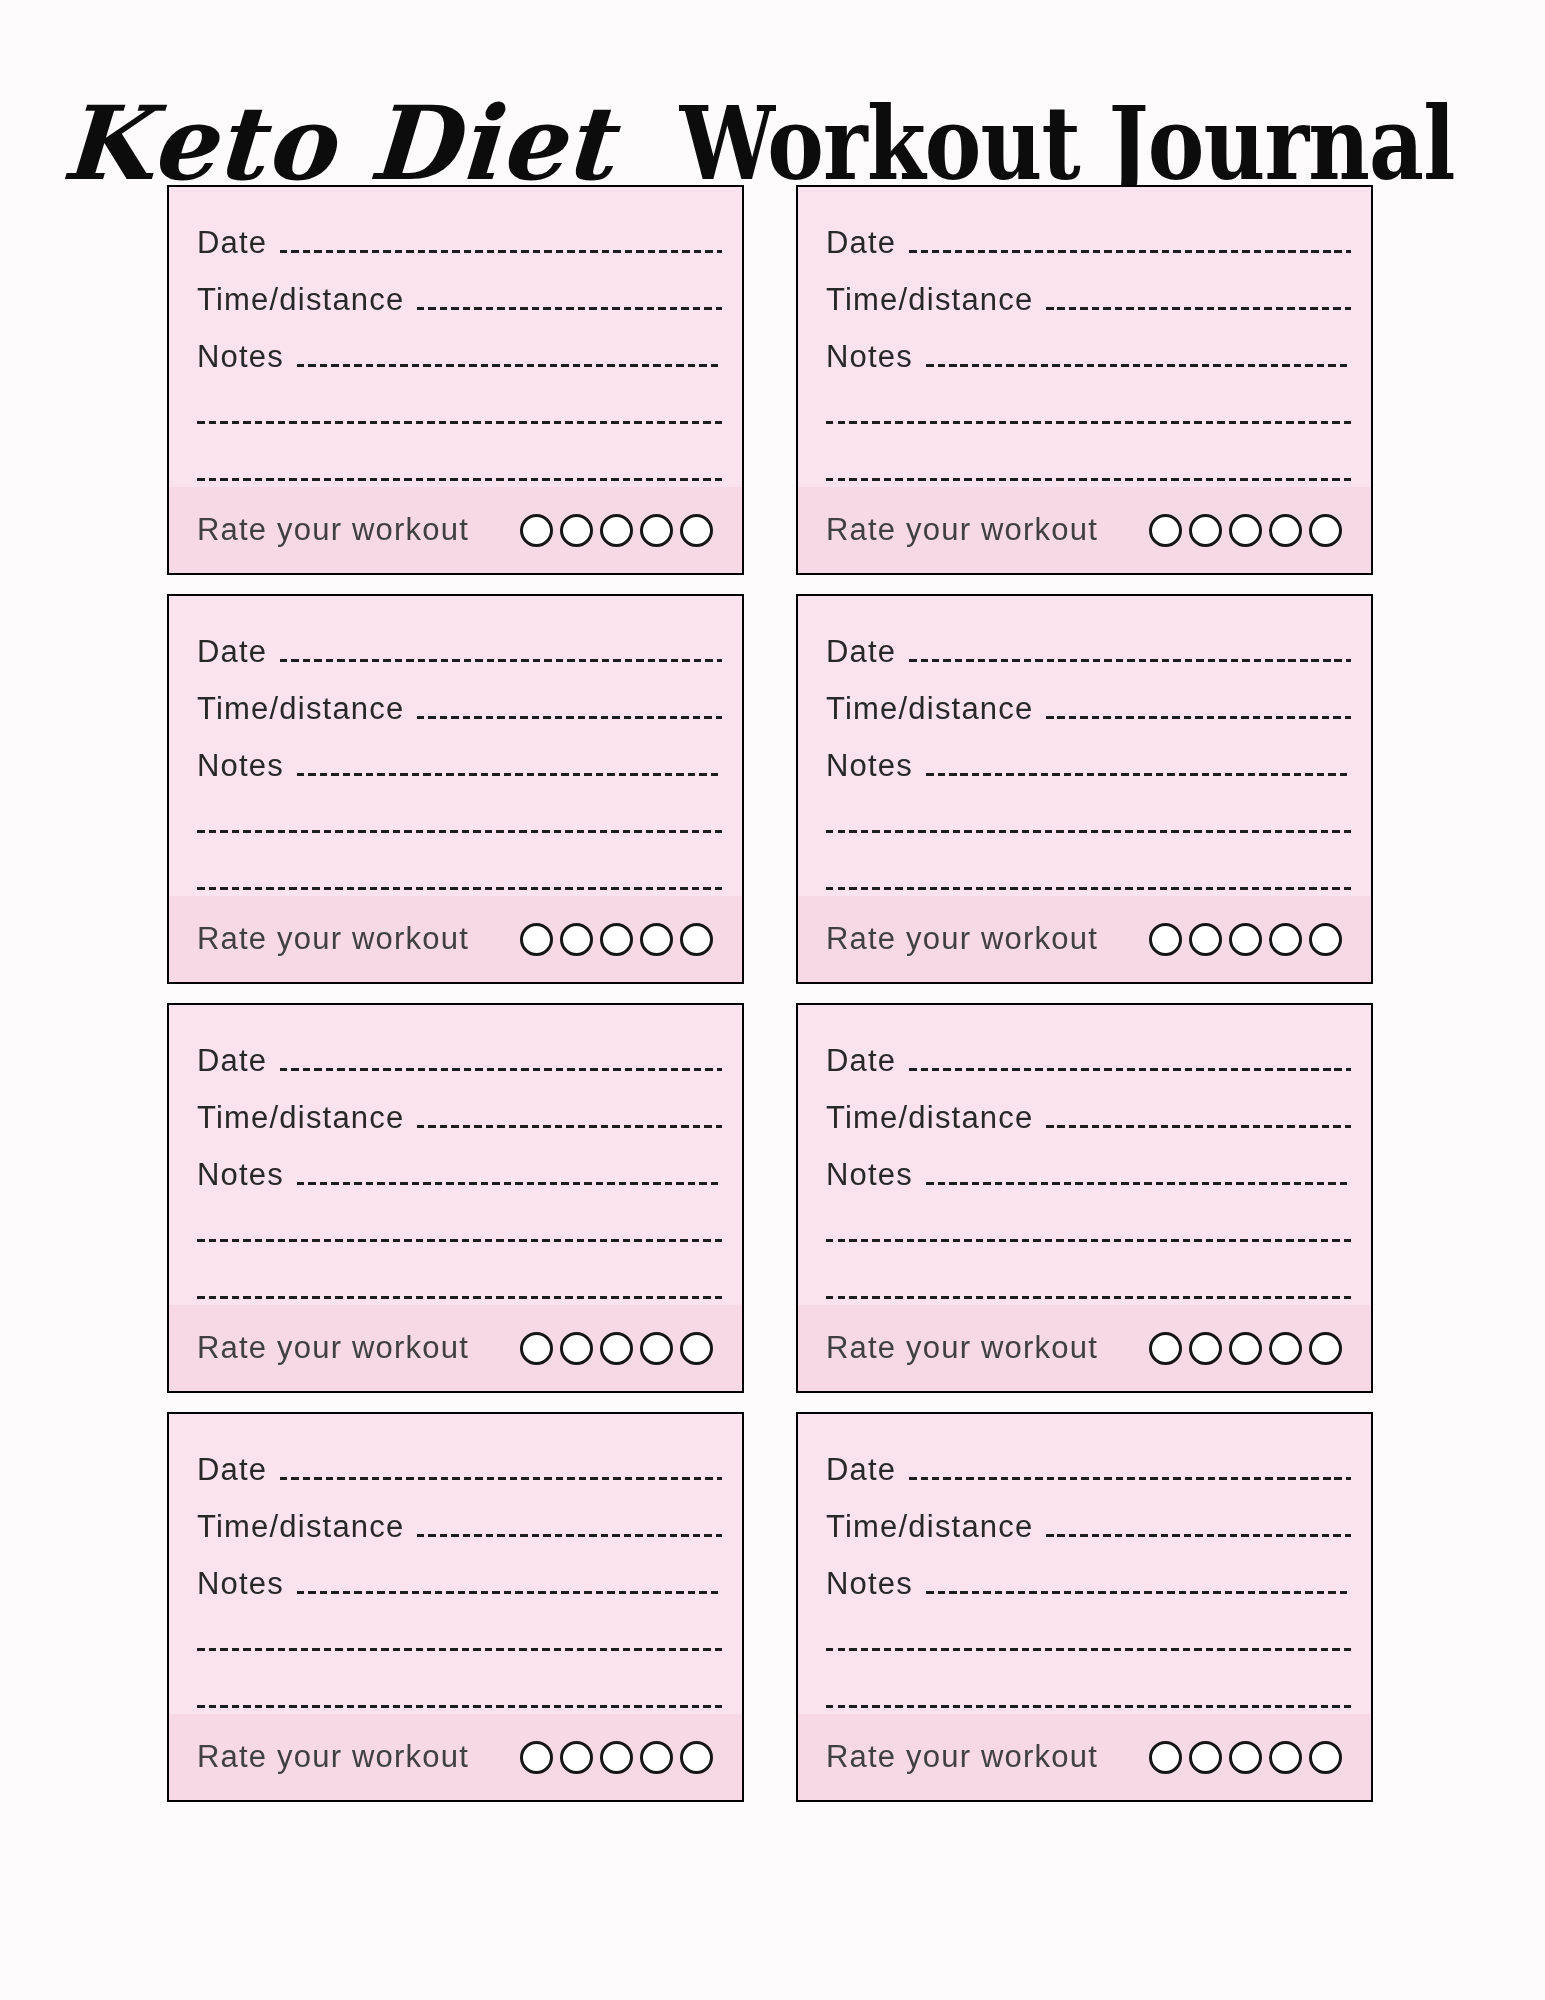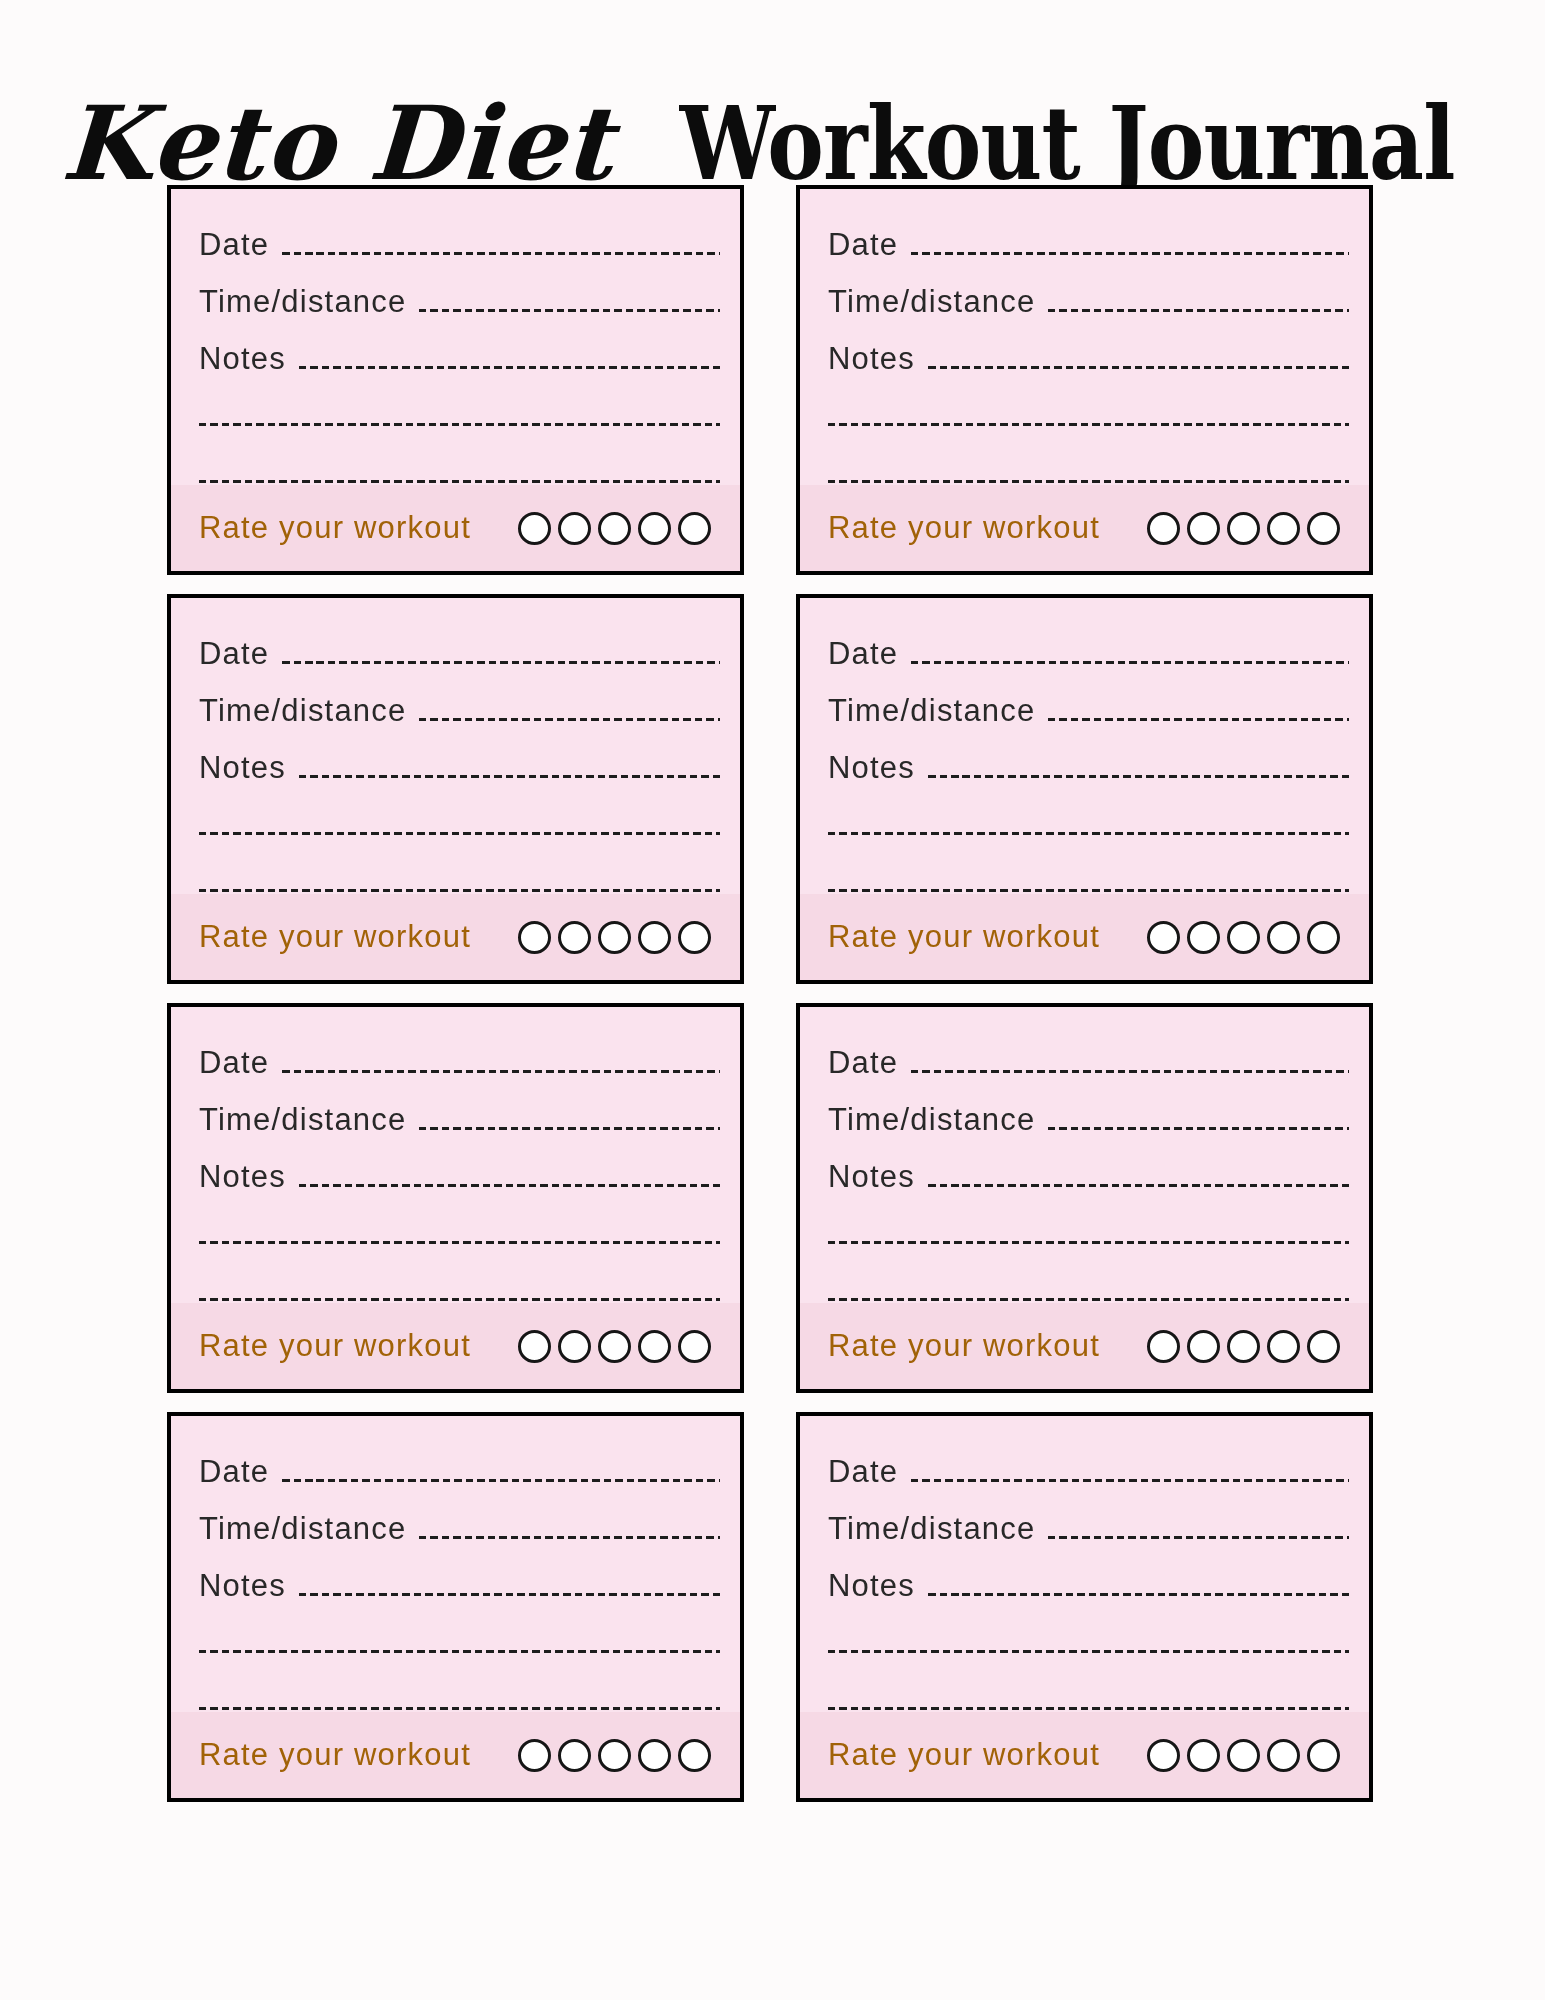--- a/index.html
+++ b/index.html
@@ -57,21 +57,21 @@
     display: grid;
     grid-template-columns: 1fr 1fr;
     column-gap: 52px;
     row-gap: 19px;
   }
 
   .card {
     position: relative;
     height: 390px;
     background: #fae3ee;
-    border: 4px solid #000000;
+    border: 2px solid #000000;
     padding: 18px 20px 0 28px;
   }
 
   .field-row, .line-row {
     display: flex;
     align-items: flex-end;
     height: 57px;
   }
 
   .field-label {
@@ -99,21 +99,21 @@
     height: 86px;
     background: #f6d9e5;
     display: flex;
     align-items: center;
     justify-content: space-between;
     padding: 0 29px 0 28px;
   }
   .band-label {
     font-size: 31px;
     letter-spacing: 1.2px;
-    color: #a16207;
+    color: #404040;
     white-space: nowrap;
   }
   .circles {
     display: flex;
     gap: 7px;
   }
   .circle {
     width: 33px;
     height: 33px;
     border: 3px solid #161616;

